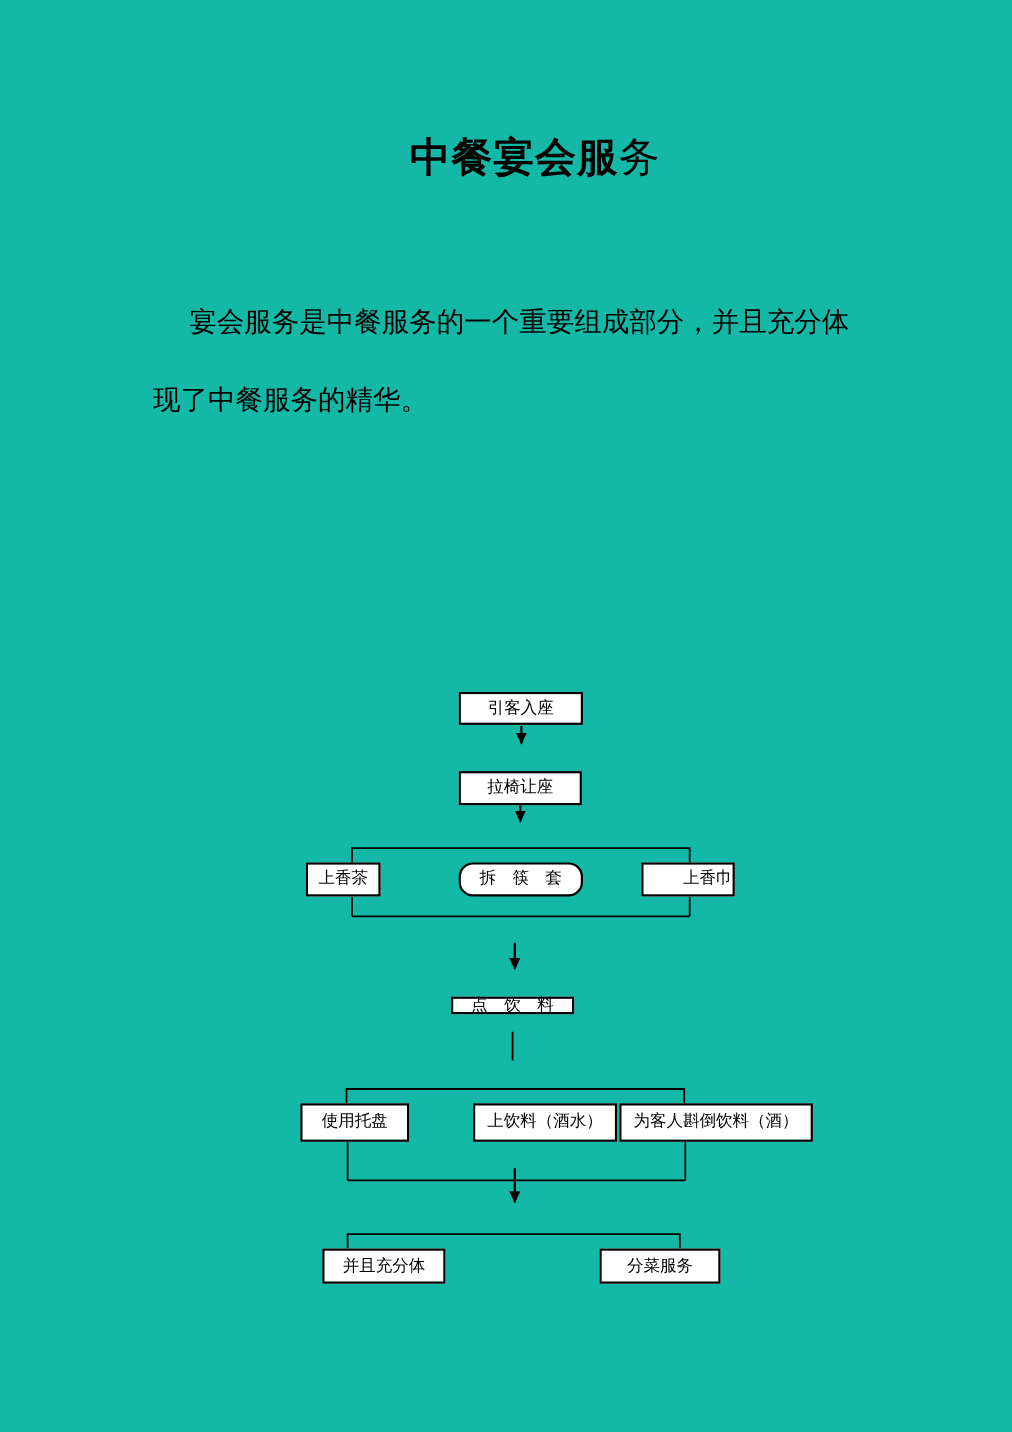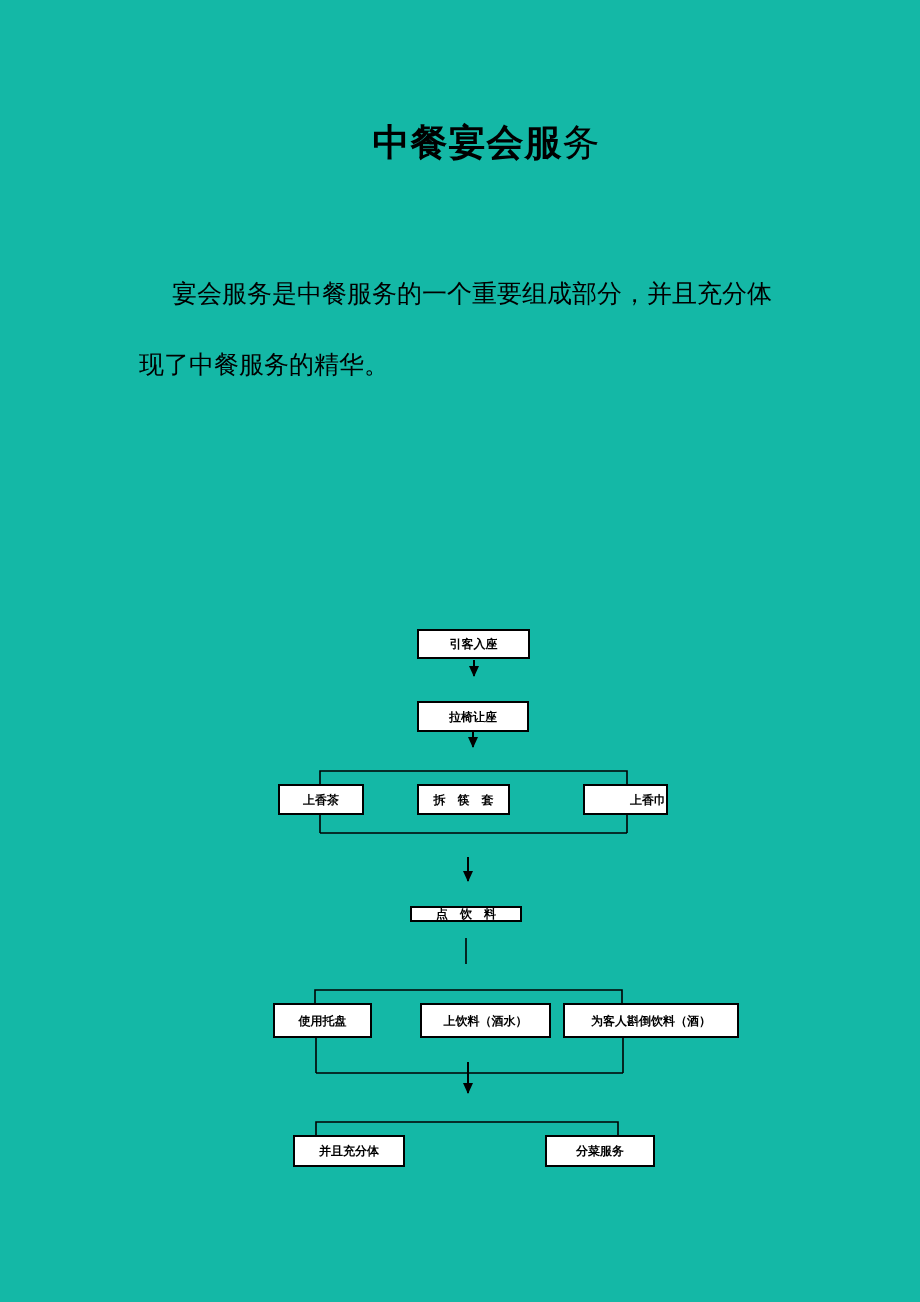--- a/index.html
+++ b/index.html
@@ -61,34 +61,33 @@
     pointer-events: none;
   }
   .node {
     position: absolute;
     box-sizing: border-box;
     border: 2px solid #000000;
     background: #ffffff;
     display: flex;
     align-items: center;
     justify-content: center;
-    font-size: 12px;
+    font-size: 15px;
     line-height: 1;
     white-space: nowrap;
-    font-weight: bold;
   }
   
   .n-guide   { left:417px; top:629px;  width:113px; height:30px; }
   .n-chair   { left:417px; top:701px;  width:112px; height:31px; }
-  .n-tea     { left:278px; top:784px;  width:86px;  height:31px; }
-  .n-chops   { left:417px; top:784px;  width:93px; height:31px; }
+  .n-tea     { left:278px; top:784px;  width:68px;  height:31px; }
+  .n-chops   { left:417px; top:784px;  width:113px; height:31px;border-radius:13px; }
   .n-towel   { left:583px; top:784px;  width:85px;  height:31px;justify-content:flex-end; }
   .n-order   { left:410px; top:906px;  width:112px; height:16px; }
   .n-tray    { left:273px; top:1003px; width:99px;  height:35px; }
-  .n-drinks  { left:420px; top:1003px; width:131px; height:35px; }
+  .n-drinks  { left:430px; top:1003px; width:131px; height:35px; }
   .n-pour    { left:563px; top:1003px; width:176px; height:35px; }
   .n-serve   { left:293px; top:1135px; width:112px; height:32px; }
   .n-portion { left:545px; top:1135px; width:110px; height:32px; }
 </style>
 </head>
 <body>
 
 <div class="page">
 
   <h1 class="doc-title"><span class="title-main">中餐宴会服</span><span class="title-suffix">务</span></h1>

